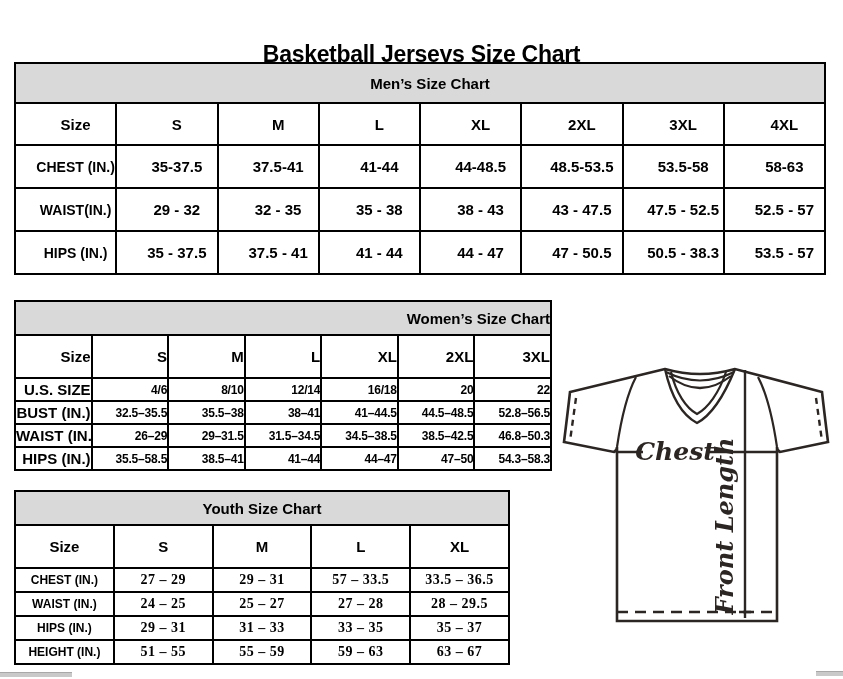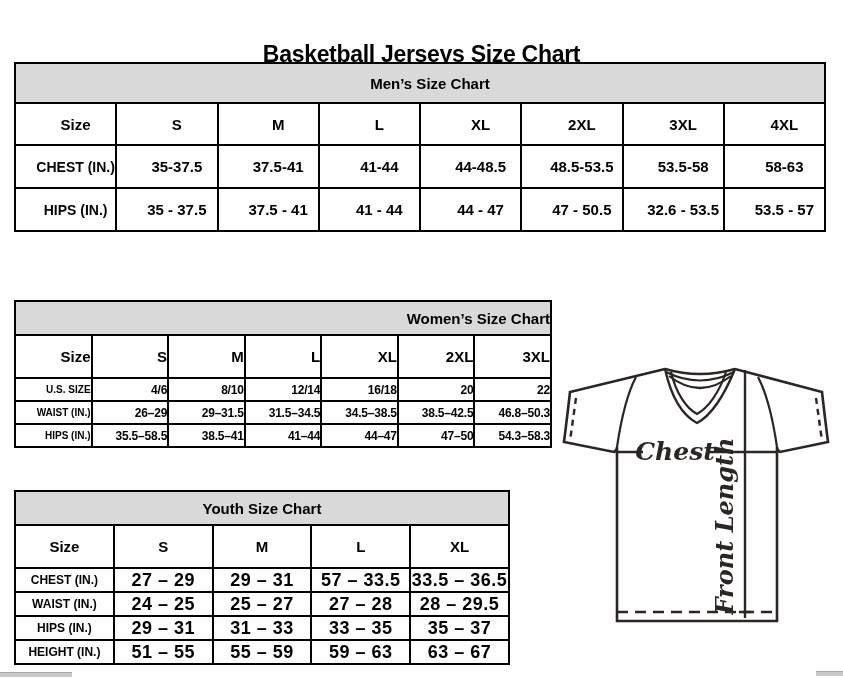--- a/index.html
+++ b/index.html
@@ -19,31 +19,31 @@
   .mens th,.mens td{font-size:15px;padding-left:20px;}
   .mens .c0{width:118px;}
   .mens .row-label{font-size:14px;}
   
   .womens{left:14px;top:300px;width:538px;}
   .womens .r-band{height:34px;}
   .womens .r-hdr{height:43px;}
   .womens .r-data{height:23px;}
   .womens th,.womens td{font-size:15px;text-align:right;}
   .womens .c0{width:92px;}
-  .womens .r-data th{font-size:10px;}
+  .womens .r-data th{font-size:15px;}
   .womens .r-data td{font-size:12px;letter-spacing:-0.2px;}
   
   .youth{left:14px;top:490px;width:496px;padding-left:16px;}
   .youth .r-band{height:34px;}
   .youth .r-hdr{height:43px;}
   .youth .r-data{height:24px;}
   .youth th,.youth td{font-size:15px;}
   .youth .c0{width:122px;}
   .youth .r-data th{font-size:12px;}
-  .youth .r-data td{font-size:18px;letter-spacing:0.5px;}
+  .youth .r-data td{font-size:14px;letter-spacing:0.5px;font-family:Liberation Serif, serif;}
   
   .jersey{position:absolute;left:560px;top:362px;width:272px;height:266px;}
   .jersey path{fill:none;stroke:#2b2523;}
   .jersey text{fill:#2b2523;font-family:"DejaVu Serif","Liberation Serif",serif;
        font-style:italic;font-weight:bold;}
   
   .sb{position:absolute;background:#c9c9c9;border-top:1px solid #a8a8a8;}
   .sb-left{left:0;top:672px;width:72px;height:4px;}
   .sb-right{left:816px;top:671px;width:27px;height:4px;}
 </style>
@@ -71,27 +71,37 @@
     <th class="c0 row-label">CHEST (IN.)</th>
     <td>35-37.5</td>
     <td>37.5-41</td>
     <td>41-44</td>
     <td>44-48.5</td>
     <td>48.5-53.5</td>
     <td>53.5-58</td>
     <td>58-63</td>
   </tr>
   <tr class="r-data">
+    <th class="c0 row-label">WAIST(IN.)</th>
+    <td>29 - 32</td>
+    <td>32 - 35</td>
+    <td>35 - 38</td>
+    <td>38 - 43</td>
+    <td>43 - 47.5</td>
+    <td>47.5 - 52.5</td>
+    <td>52.5 - 57</td>
+  </tr>
+  <tr class="r-data">
     <th class="c0 row-label">HIPS (IN.)</th>
     <td>35 - 37.5</td>
     <td>37.5 - 41</td>
     <td>41 - 44</td>
     <td>44 - 47</td>
     <td>47 - 50.5</td>
-    <td>32.6 - 53.5</td>
+    <td>50.5 - 38.3</td>
     <td>53.5 - 57</td>
   </tr>
 </tbody>
   </table>
 
 <table class="szt womens">
   <tbody>
       <tr class="r-band">
     <th class="band" colspan="7">Women’s Size Chart</th>
   </tr>
@@ -107,20 +117,29 @@
   <tr class="r-data">
     <th class="c0">U.S. SIZE</th>
     <td>4/6</td>
     <td>8/10</td>
     <td>12/14</td>
     <td>16/18</td>
     <td>20</td>
     <td>22</td>
   </tr>
   <tr class="r-data">
+    <th class="c0">BUST (IN.)</th>
+    <td>32.5–35.5</td>
+    <td>35.5–38</td>
+    <td>38–41</td>
+    <td>41–44.5</td>
+    <td>44.5–48.5</td>
+    <td>52.8–56.5</td>
+  </tr>
+  <tr class="r-data">
     <th class="c0">WAIST (IN.)</th>
     <td>26–29</td>
     <td>29–31.5</td>
     <td>31.5–34.5</td>
     <td>34.5–38.5</td>
     <td>38.5–42.5</td>
     <td>46.8–50.3</td>
   </tr>
   <tr class="r-data">
     <th class="c0">HIPS (IN.)</th>

